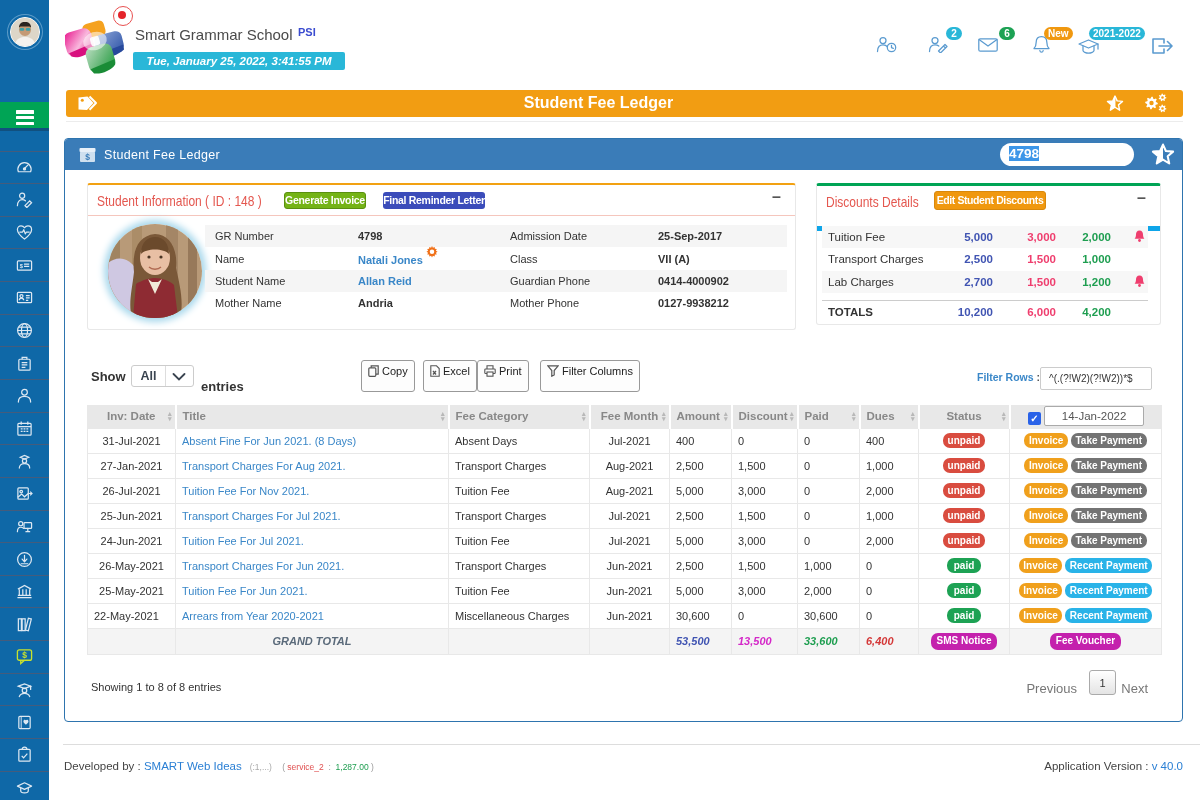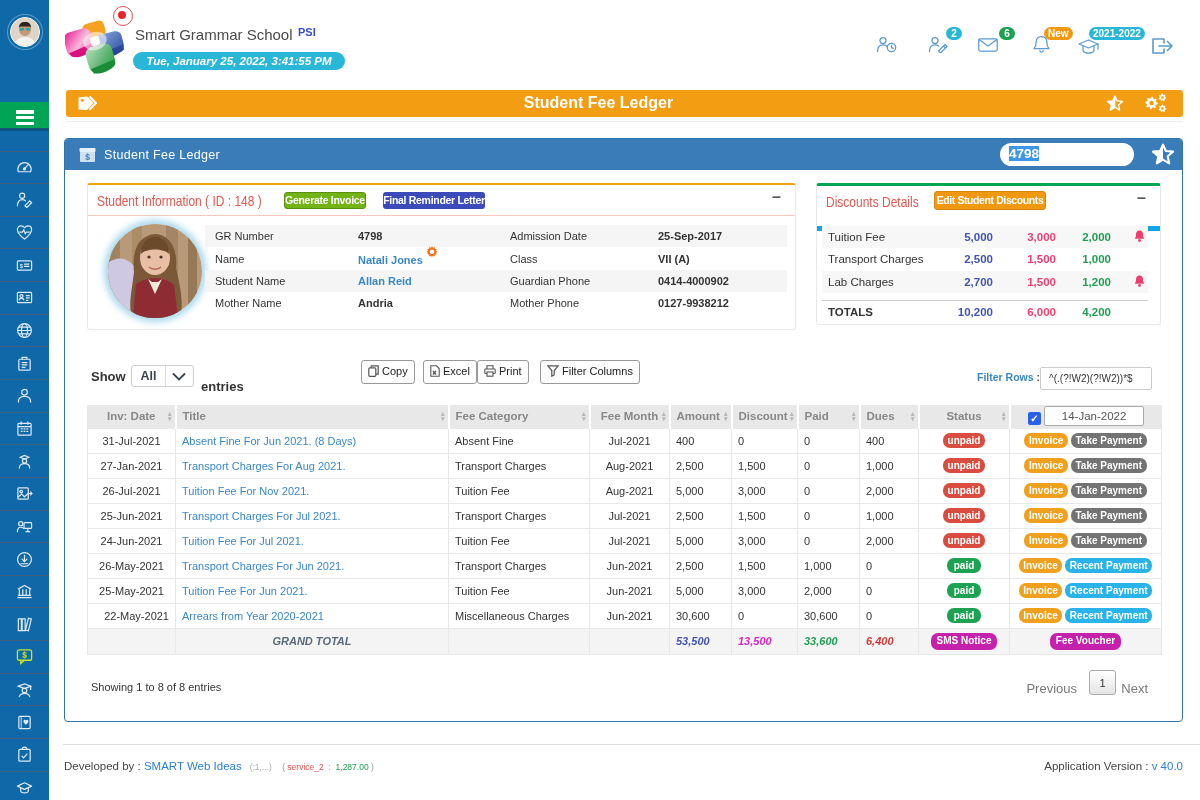--- a/index.html
+++ b/index.html
@@ -16,21 +16,21 @@
 .snav { width:49px; height:32.65px; border-bottom:1px solid rgba(150,75,60,0.4); display:flex; align-items:center; justify-content:center; }
 .snav svg { width:17px; height:17px; }
 
 
 #header { position:absolute; left:49px; top:0; width:1151px; height:88px; background:#fff; }
 #logo { position:absolute; left:16px; top:14px; width:65px; height:64px; }
 #redcam { position:absolute; left:64px; top:6px; width:20px; height:20px; border-radius:50%; background:#fff; border:1.5px solid #e85050; }
 #redcam::after { content:""; position:absolute; left:4px; top:4px; width:8px; height:8px; border-radius:50%; background:#e4252b; }
 #schoolname { position:absolute; left:86px; top:26px; font-size:15px; color:#4a4a4a; }
 #psi { position:absolute; left:249px; top:26px; font-size:11px; color:#3b4cd0; font-weight:bold; }
-#datepill { position:absolute; left:84px; top:52px; width:212px; height:18px; background:#29b7d8; border-radius:9px; color:#fff; font-size:11.5px; font-weight:bold; font-style:italic; text-align:center; line-height:18px; }
+#datepill { position:absolute; left:84px; top:52px; width:212px; height:18px; background:#29b7d8; border-radius:2px; color:#fff; font-size:11.5px; font-weight:bold; font-style:italic; text-align:center; line-height:18px; }
 .hicon { position:absolute; }
 .hicon svg { stroke:#5b9bd0; fill:none; stroke-width:1.25; stroke-linecap:round; stroke-linejoin:round; }
 .badge { position:absolute; font-size:10px; font-weight:bold; color:#fff; border-radius:8px; text-align:center; line-height:13px; padding:0 4px; height:13px; }
 
 
 #orangebar { position:absolute; left:66px; top:90px; width:1117px; height:27px; background:#f29d12; border-radius:3px; color:#fff; }
 #orangebar .title { position:absolute; left:0; right:52px; top:4px; text-align:center; font-size:16px; font-weight:bold; }
 #subline { position:absolute; left:66px; top:121px; width:1117px; border-top:1px solid #ececec; }
 
 
@@ -73,21 +73,21 @@
 .dtable .dc3 { width:63px; text-align:right; font-weight:bold; color:#ef3e6e; }
 .dtable .dc4 { width:55px; text-align:right; font-weight:bold; color:#1e9e50; }
 .dtable .totals { border-top:1px solid #ccc; margin-top:7px; font-weight:bold; }
 .bell { width:37px; text-align:right; padding-right:3px; }
 
 
 #controls { position:absolute; left:22px; top:220px; width:1074px; height:32px; font-size:13px; color:#333; }
 #show { position:absolute; left:4px; top:10px; font-weight:bold; }
 #selAll { position:absolute; left:44px; top:6px; width:63px; height:22px; border:1px solid #ccc; border-radius:3px; font-weight:bold; font-size:12.5px; color:#3a4450; }
 #entries { position:absolute; left:114px; top:20px; font-weight:bold; }
-.tbtn { position:absolute; top:1px; height:24px; background:#fdfdfd; border:1px solid #999; border-radius:3px; font-size:11px; color:#222; line-height:21px; padding:0 6px; }
+.tbtn { position:absolute; top:1px; height:32px; background:#fdfdfd; border:1px solid #999; border-radius:3px; font-size:11px; color:#222; line-height:21px; padding:0 6px; }
 .tbtn svg { vertical-align:-2px; margin-right:3px; }
 #filterlab { position:absolute; left:890px; top:12px; color:#3a87c8; font-weight:bold; font-size:10.5px; }
 #filterlab i { color:#555; font-style:normal; }
 #filterinp { position:absolute; left:953px; top:8px; width:112px; height:23px; border:1px solid #ccc; border-radius:2px; font-size:10px; line-height:21px; padding-left:8px; color:#333; white-space:nowrap; overflow:hidden; }
 
 
 #dtbl { position:absolute; left:22px; top:266px; width:1074px; border-collapse:collapse; font-size:11px; color:#333; table-layout:fixed; }
 #dtbl th { background:#e8e8e8; color:#888; font-weight:bold; height:23px; border-left:2px solid #fff; position:relative; font-size:11.5px; }
 #dtbl th:first-child { border-left:1px solid #e8e8e8; }
 #dtbl th .sort { position:absolute; right:3px; top:6px; color:#b8b8b8; font-size:7px; line-height:5px; }
@@ -375,21 +375,21 @@
         <th style="text-align:left;padding-left:6px">Amount<span class="sort">▴<br>▾</span></th>
         <th style="text-align:left;padding-left:6px">Discount<span class="sort">▴<br>▾</span></th>
         <th style="text-align:left;padding-left:6px">Paid<span class="sort">▴<br>▾</span></th>
         <th style="text-align:left;padding-left:6px">Dues<span class="sort">▴<br>▾</span></th>
         <th>Status<span class="sort">▴<br>▾</span></th>
         <th><span style="display:inline-block;width:13px;height:13px;background:#2962e8;border-radius:2px;vertical-align:-2px;color:#fff;font-size:10px;line-height:13px;">✓</span> <span style="display:inline-block;background:#fff;border:1px solid #aaa;border-radius:2px;width:100px;height:20px;line-height:18px;color:#555;font-size:11.5px;font-weight:normal;">14-Jan-2022</span></th>
       </tr>
       <tr>
             <td style="text-align:center">31-Jul-2021</td>
             <td class="link">Absent Fine For Jun 2021. (8 Days)</td>
-            <td>Absent Fine</td>
+            <td>Absent Days</td>
             <td style="text-align:center">Jul-2021</td>
             <td>400</td>
             <td>0</td>
             <td>0</td>
             <td>400</td>
             <td style="text-align:center"><span class="badge2 unpaid">unpaid</span></td>
             <td style="text-align:center"><span class="badge2 binv">Invoice</span> <span class="badge2 btp">Take Payment</span></td>
           </tr>
       <tr>
             <td style="text-align:center">27-Jan-2021</td>
@@ -457,21 +457,21 @@
             <td>Tuition Fee</td>
             <td style="text-align:center">Jun-2021</td>
             <td>5,000</td>
             <td>3,000</td>
             <td>2,000</td>
             <td>0</td>
             <td style="text-align:center"><span class="badge2 paid">paid</span></td>
             <td style="text-align:center"><span class="badge2 binv">Invoice</span> <span class="badge2 brp">Recent Payment</span></td>
           </tr>
       <tr>
-            <td style="text-align:right">22-May-2021</td>
+            <td style="text-align:left">22-May-2021</td>
             <td class="link">Arrears from Year 2020-2021</td>
             <td>Miscellaneous Charges</td>
             <td style="text-align:center">Jun-2021</td>
             <td>30,600</td>
             <td>0</td>
             <td>30,600</td>
             <td>0</td>
             <td style="text-align:center"><span class="badge2 paid">paid</span></td>
             <td style="text-align:center"><span class="badge2 binv">Invoice</span> <span class="badge2 brp">Recent Payment</span></td>
           </tr>

